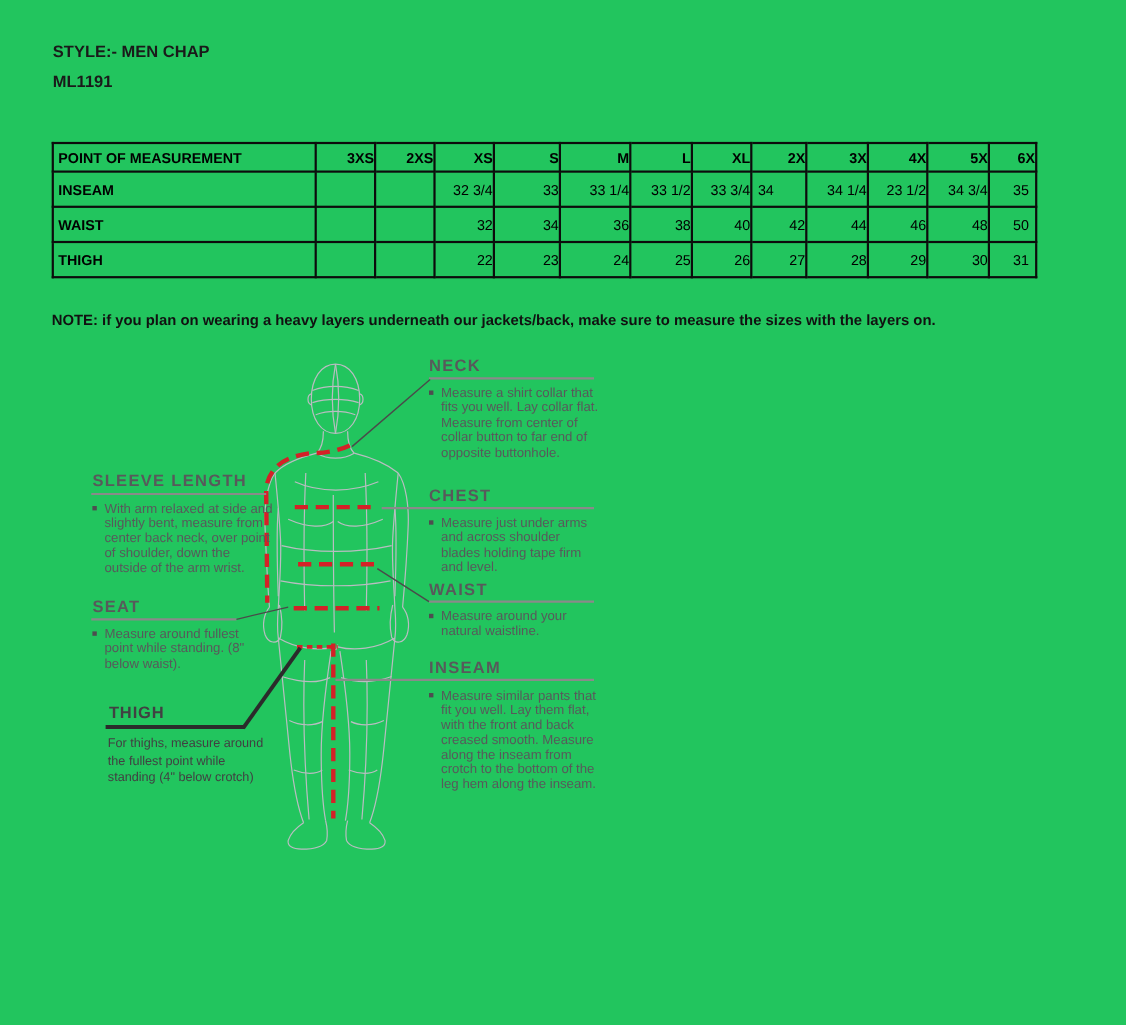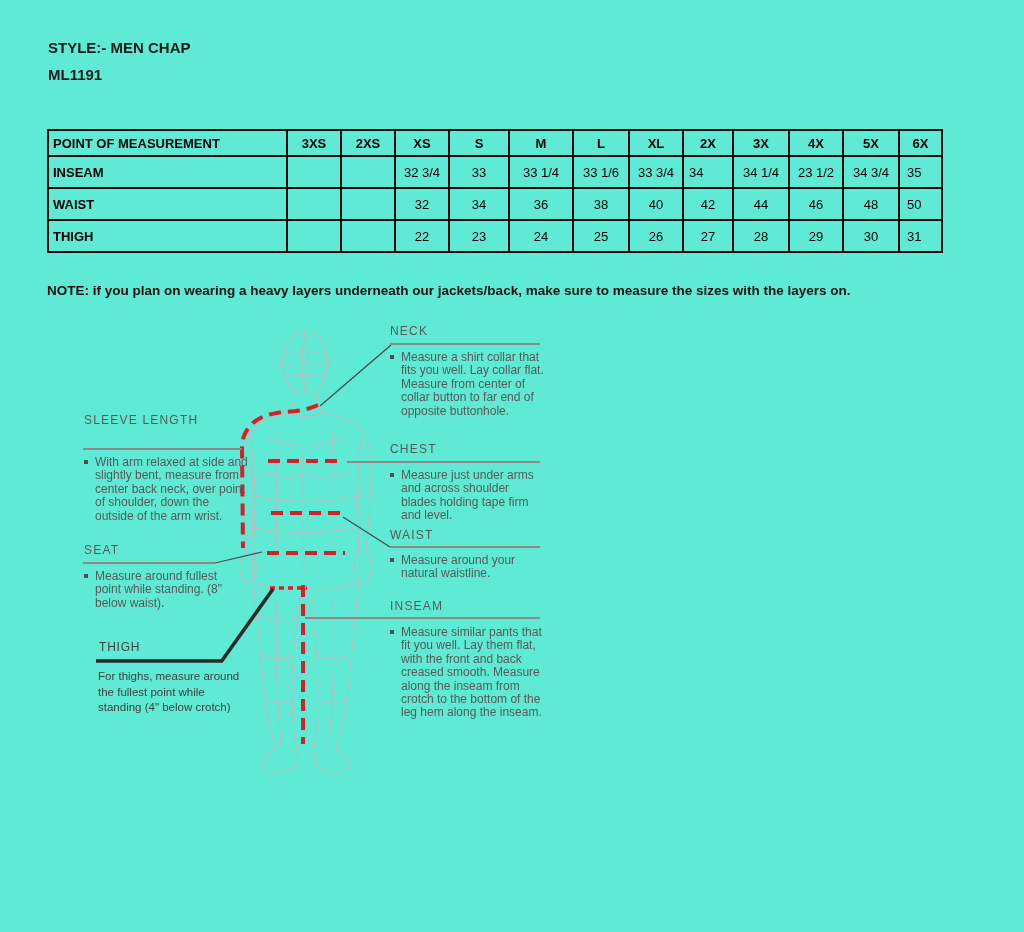--- a/index.html
+++ b/index.html
@@ -1,45 +1,45 @@
 <!DOCTYPE html>
 <html><head>
 <meta charset="utf-8">
 <style>
   html,body{margin:0;padding:0;background:#ffffff;}
-  #page{position:relative;width:1024px;height:932px;background:#5eead4;
+  #page{position:relative;width:1024px;height:932px;background:#22c55e;
         font-family:"Liberation Sans",sans-serif;overflow:hidden;}
 
   
   .doc-head{position:absolute;left:48px;top:34px;font-weight:bold;
             font-size:15px;color:#1a1a1a;line-height:27px;}
 
   
   #size-table{position:absolute;left:47px;top:129px;width:894px;
               border-collapse:collapse;table-layout:fixed;
               font-size:13px;color:#000;}
   #size-table th,#size-table td{border:2px solid #0c0c0c;padding:0;
-              text-align:center;vertical-align:middle;overflow:hidden;
+              text-align:right;vertical-align:middle;overflow:hidden;
               white-space:nowrap;}
   #size-table thead th{height:24px;font-weight:bold;}
   #size-table tbody tr{height:32px;}
   #size-table .row-label,#size-table .poml{text-align:left;padding-left:4px;
               font-weight:bold;margin-left:48px;}
   #size-table td{font-weight:normal;}
-  #size-table td:last-child{text-align:left;padding-left:7px;margin-top:40px;}
+  #size-table td:last-child{text-align:left;padding-left:21px;margin-top:40px;}
   #size-table tbody tr:first-child td:nth-child(9){text-align:left;padding-left:5px;}
 
   
   .note{position:absolute;left:47px;top:283px;width:860px;
         font-weight:bold;font-size:13.5px;color:#111;}
 
   
   #diagram-svg{position:absolute;left:0;top:0;width:1024px;height:932px;}
-  .m-title{position:absolute;font-size:12px;letter-spacing:1.2px;
-           color:#58595b;font-weight:normal;}
+  .m-title{position:absolute;font-size:15px;letter-spacing:1.2px;
+           color:#58595b;font-weight:bold;}
   .m-title.dark{color:#414042;letter-spacing:0.8px;}
   .m-desc{position:absolute;font-size:12px;line-height:13.4px;
           color:#58595b;display:flex;}
   .m-desc .sq{flex:0 0 4px;width:4px;height:4px;background:#4d4d4f;
           margin:4px 7px 0 0;}
   .m-desc.nobullet{color:#414042;font-size:11.5px;line-height:15.5px;}
 </style>
 </head>
 <body>
 
@@ -84,21 +84,21 @@
         </tr>
       </thead>
     <tbody>
         <tr>
           <th class="row-label">INSEAM</th>
           <td></td>
           <td></td>
           <td>32 3/4</td>
           <td>33</td>
           <td>33 1/4</td>
-          <td>33 1/6</td>
+          <td>33 1/2</td>
           <td>33 3/4</td>
           <td>34</td>
           <td>34 1/4</td>
           <td>23 1/2</td>
           <td>34 3/4</td>
           <td>35</td>
         </tr>
         <tr>
           <th class="row-label">WAIST</th>
           <td></td>
@@ -208,21 +208,21 @@
       <line x1="221" y1="662" x2="273" y2="589" stroke="#2b2b2b" stroke-width="3.6"></line>
     </g>
   </svg>
 
   <div class="m-title" style="left:390px;top:324px">NECK</div>
   <div class="m-desc" style="left:390px;top:351px;width:154px">
     <span class="sq"></span>
     <span>Measure a shirt collar that fits you well. Lay collar flat. Measure from center of collar button to far end of opposite buttonhole.</span>
   </div>
 
-  <div class="m-title" style="left:84px;top:413px">SLEEVE LENGTH</div>
+  <div class="m-title" style="left:84px;top:429px">SLEEVE LENGTH</div>
   <div class="m-desc" style="left:84px;top:456px;width:165px">
     <span class="sq"></span>
     <span>With arm relaxed at side and slightly bent, measure from center back neck, over point of shoulder, down the outside of the arm wrist.</span>
   </div>
 
   <div class="m-title" style="left:390px;top:442px">CHEST</div>
   <div class="m-desc" style="left:390px;top:469px;width:154px">
     <span class="sq"></span>
     <span>Measure just under arms and across shoulder blades holding tape firm and level.</span>
   </div>

